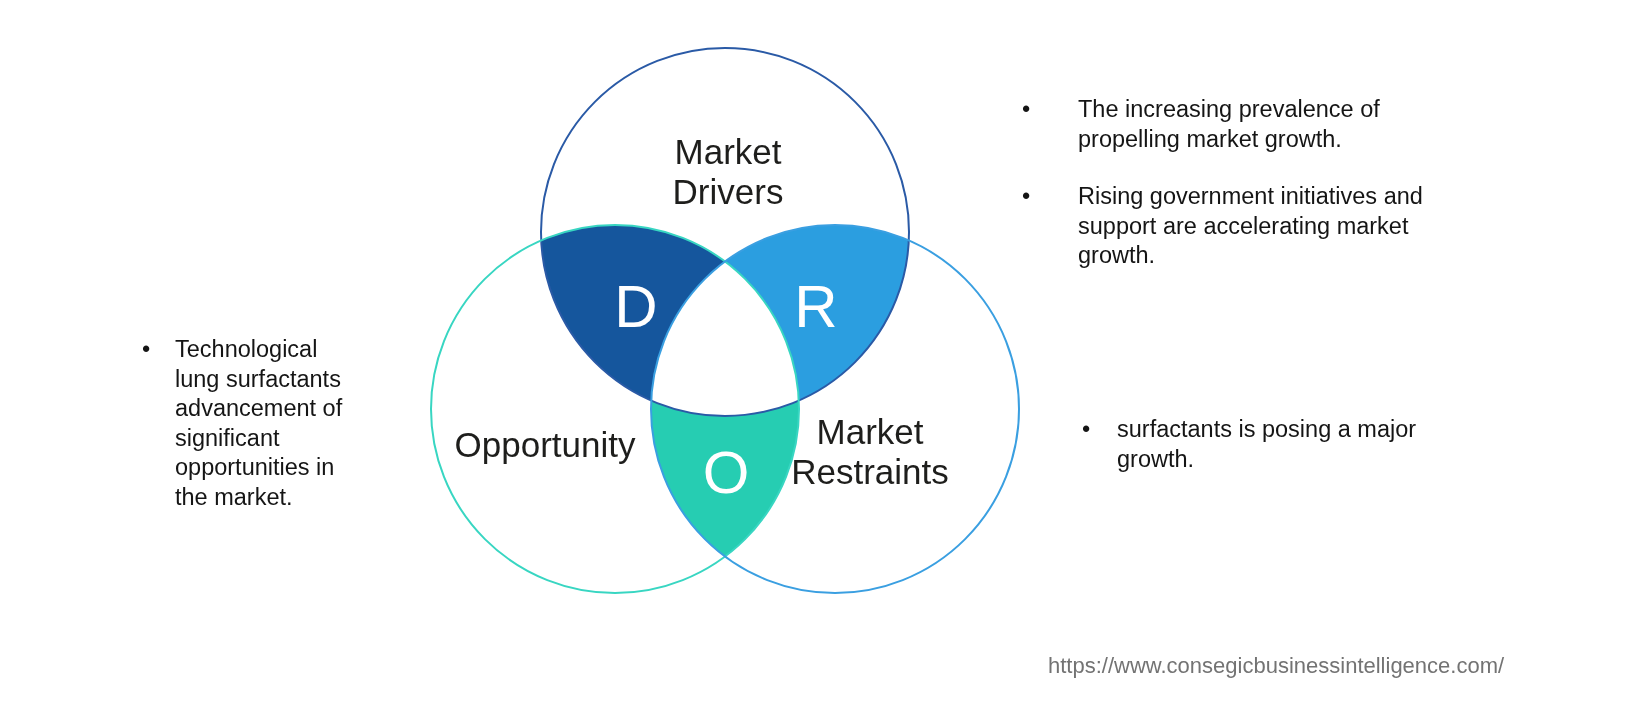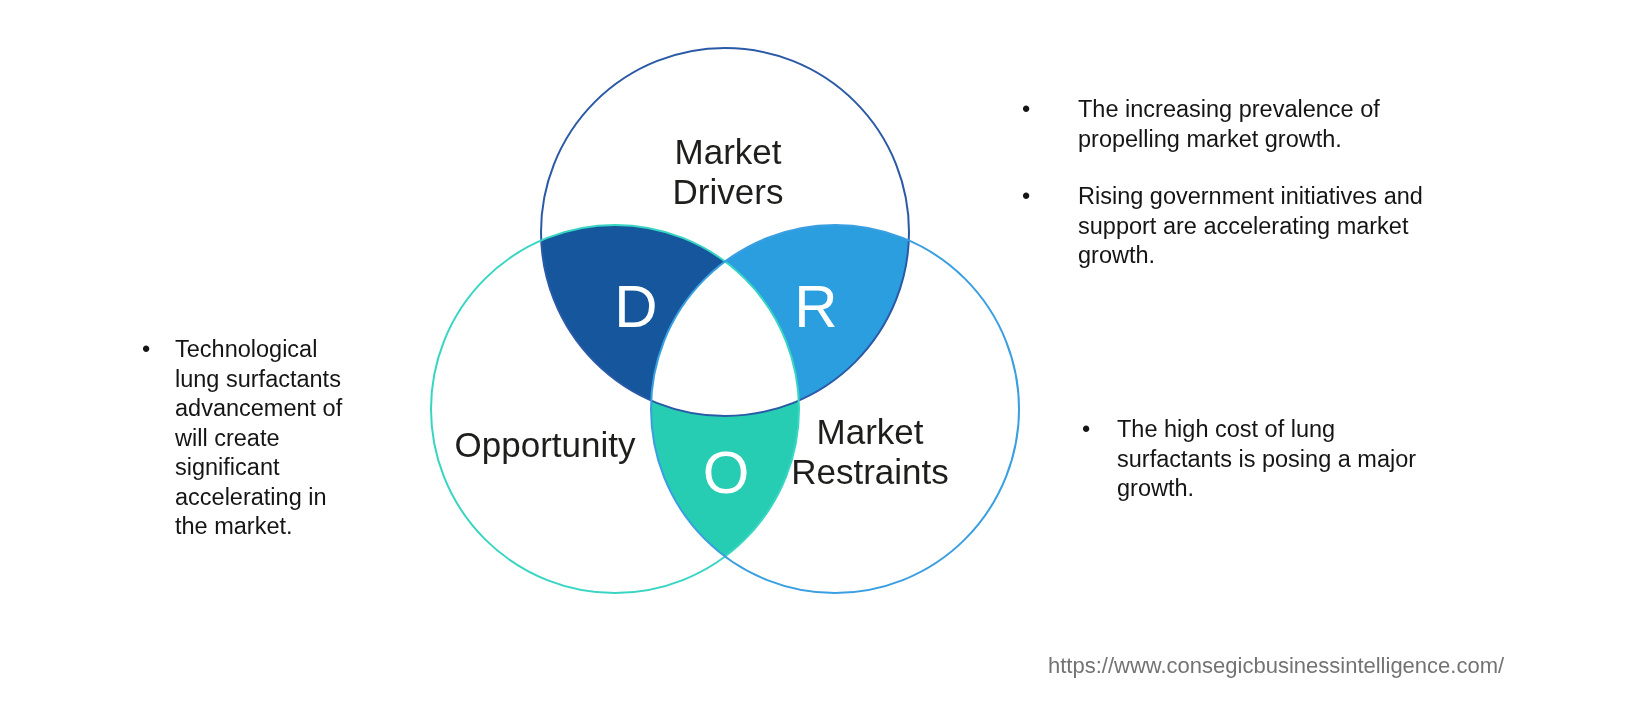--- a/index.html
+++ b/index.html
@@ -92,23 +92,22 @@
     <text class="vletter" x="816" y="327" fill="#ffffff">R</text>
     <text class="vletter" x="726" y="493" fill="#ffffff">O</text>
   </svg>
 
   <div class="note note-left">
     <span class="bullet">•</span>
     <span class="lines">
       <span class="ln">Technological</span>
       <span class="ln">lung surfactants</span>
       <span class="ln">advancement of</span>
-      <span class="ln">will create</span>
       <span class="ln">significant</span>
-      <span class="ln">accelerating in</span>
+      <span class="ln">opportunities in</span>
       <span class="ln">the market.</span>
     </span>
   </div>
 
   <div class="notes-right-top">
     <div class="note">
       <span class="bullet">•</span>
       <span class="lines">
         <span class="ln">The increasing prevalence of</span>
         <span class="ln">propelling market growth.</span>
@@ -120,21 +119,20 @@
         <span class="ln">Rising government initiatives and</span>
         <span class="ln">support are accelerating market</span>
         <span class="ln">growth.</span>
       </span>
     </div>
   </div>
 
   <div class="note note-right-bottom">
     <span class="bullet">•</span>
     <span class="lines">
-      <span class="ln">The high cost of lung</span>
       <span class="ln">surfactants is posing a major</span>
       <span class="ln">growth.</span>
     </span>
   </div>
 
   <div class="footer-url">https://www.consegicbusinessintelligence.com/</div>
 
 </div>
 
 </body></html>

